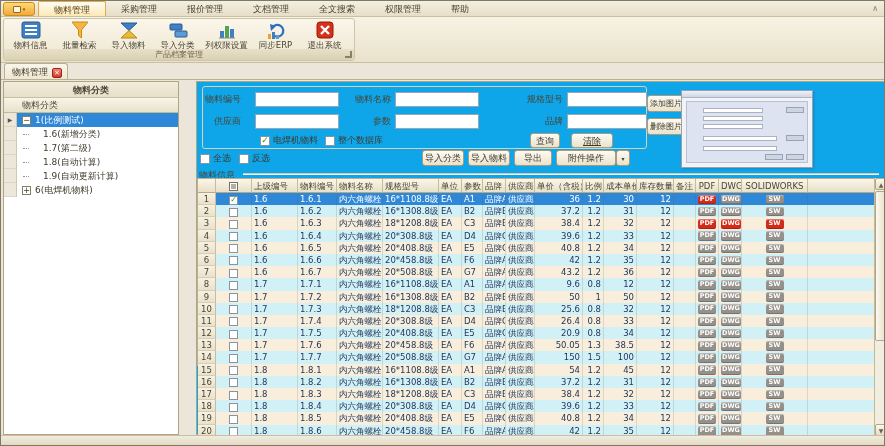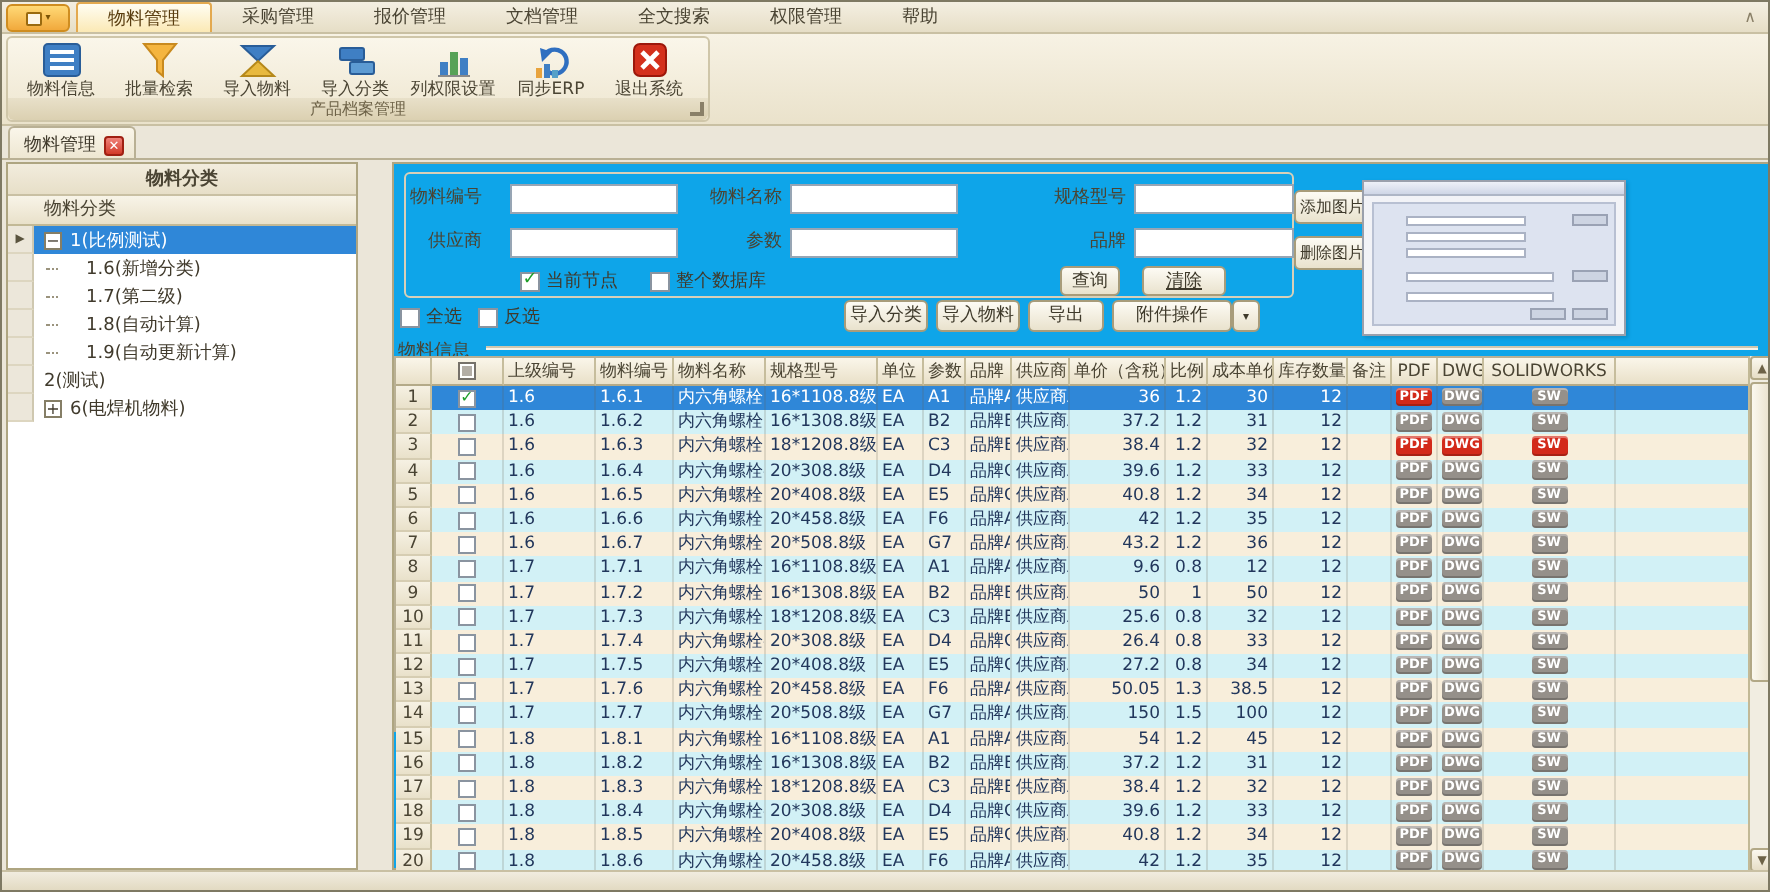--- a/index.html
+++ b/index.html
@@ -258,26 +258,20 @@
         </div>
         <div class="titem lvl1">
           <div class="tind"></div>
           <div class="tcontent">
             <span>1.9(自动更新计算)</span>
           </div>
         </div>
         <div class="titem">
           <div class="tind"></div>
           <div class="tcontent">
-            <span>2(测试)</span>
-          </div>
-        </div>
-        <div class="titem">
-          <div class="tind"></div>
-          <div class="tcontent">
             <span class="expbox">+</span>
             <span>6(电焊机物料)</span>
           </div>
         </div>
       </div>
   </div>
   <div class="splitv"></div>
 
   <div class="rightpanel">
     <div class="searchbox"></div>
@@ -292,21 +286,21 @@
         <span class="flabel" style="left: 8px; top: 32px; width: 36px;">供应商</span>
         <input class="finput" style="left: 58px; top: 32px; width: 84px;">
         <span class="flabel" style="left: 150px; top: 32px; width: 44px;">参数</span>
         <input class="finput" style="left: 198px; top: 32px; width: 84px;">
         <span class="flabel" style="left: 322px; top: 32px; width: 44px;">品牌</span>
         <input class="finput" style="left: 370px; top: 32px; width: 80px;">
       </div>
 
     <span class="chk" style="position:absolute;left:63px;top:52px;">
       <span class="chkbox" id="chkCur">✓</span>
-      <span>当前节点</span>
+      <span>电焊机物料</span>
     </span>
     <span class="chk" style="position:absolute;left:128px;top:52px;">
       <span class="chkbox" id="chkDb"></span>
       <span>整个数据库</span>
     </span>
 
     <div class="btn" style="left:333px;top:51px;width:30px;height:15px;line-height:14px;">查询</div>
     <div class="btn" style="left:374px;top:51px;width:42px;height:15px;line-height:14px;text-decoration:underline;">清除</div>
 
     <div class="btn" style="left:450px;top:13px;width:38px;height:17px;line-height:16px;font-size:8px;">添加图片</div>
@@ -638,21 +632,21 @@
           <div class="gc c3">1.7.5</div>
           <div class="gc c4">内六角螺栓5</div>
           <div class="gc c5">
             <span>20*40</span>
             <span style="padding-right:3px;">8.8级</span>
           </div>
           <div class="gc c6">EA</div>
           <div class="gc c7">E5</div>
           <div class="gc c8">品牌C</div>
           <div class="gc c9">供应商A5</div>
-          <div class="gc c10">27.2</div>
+          <div class="gc c10">20.9</div>
           <div class="gc c11">0.8</div>
           <div class="gc c12">34</div>
           <div class="gc c13">12</div>
           <div class="gc c14"></div>
           <div class="gc c15"><span class="badge gray">PDF</span></div>
           <div class="gc c16"><span class="badge gray">DWG</span></div>
           <div class="gc c17"><span class="badge gray">SW</span></div>
           <div class="gc cf"></div>
         </div>
         <div class="grow cream">

